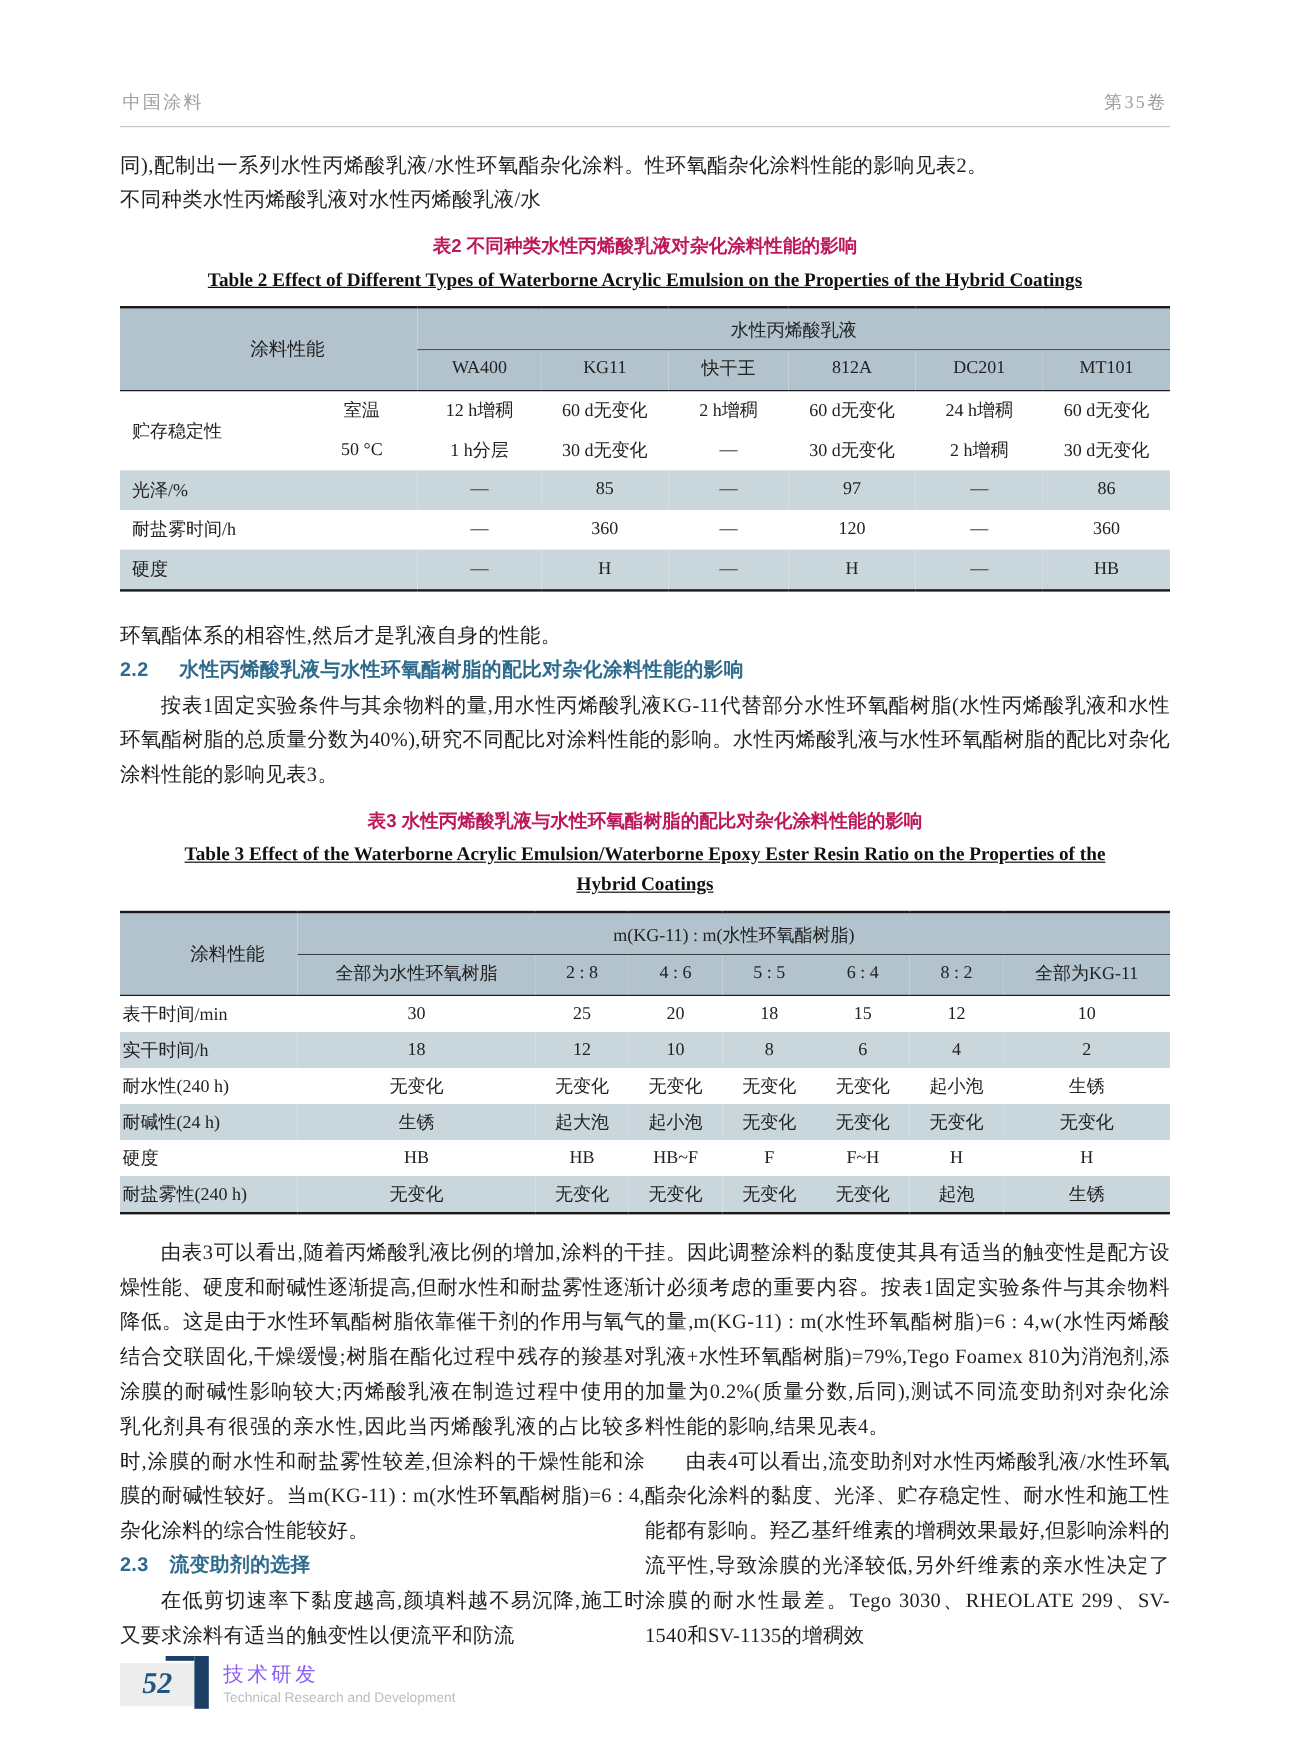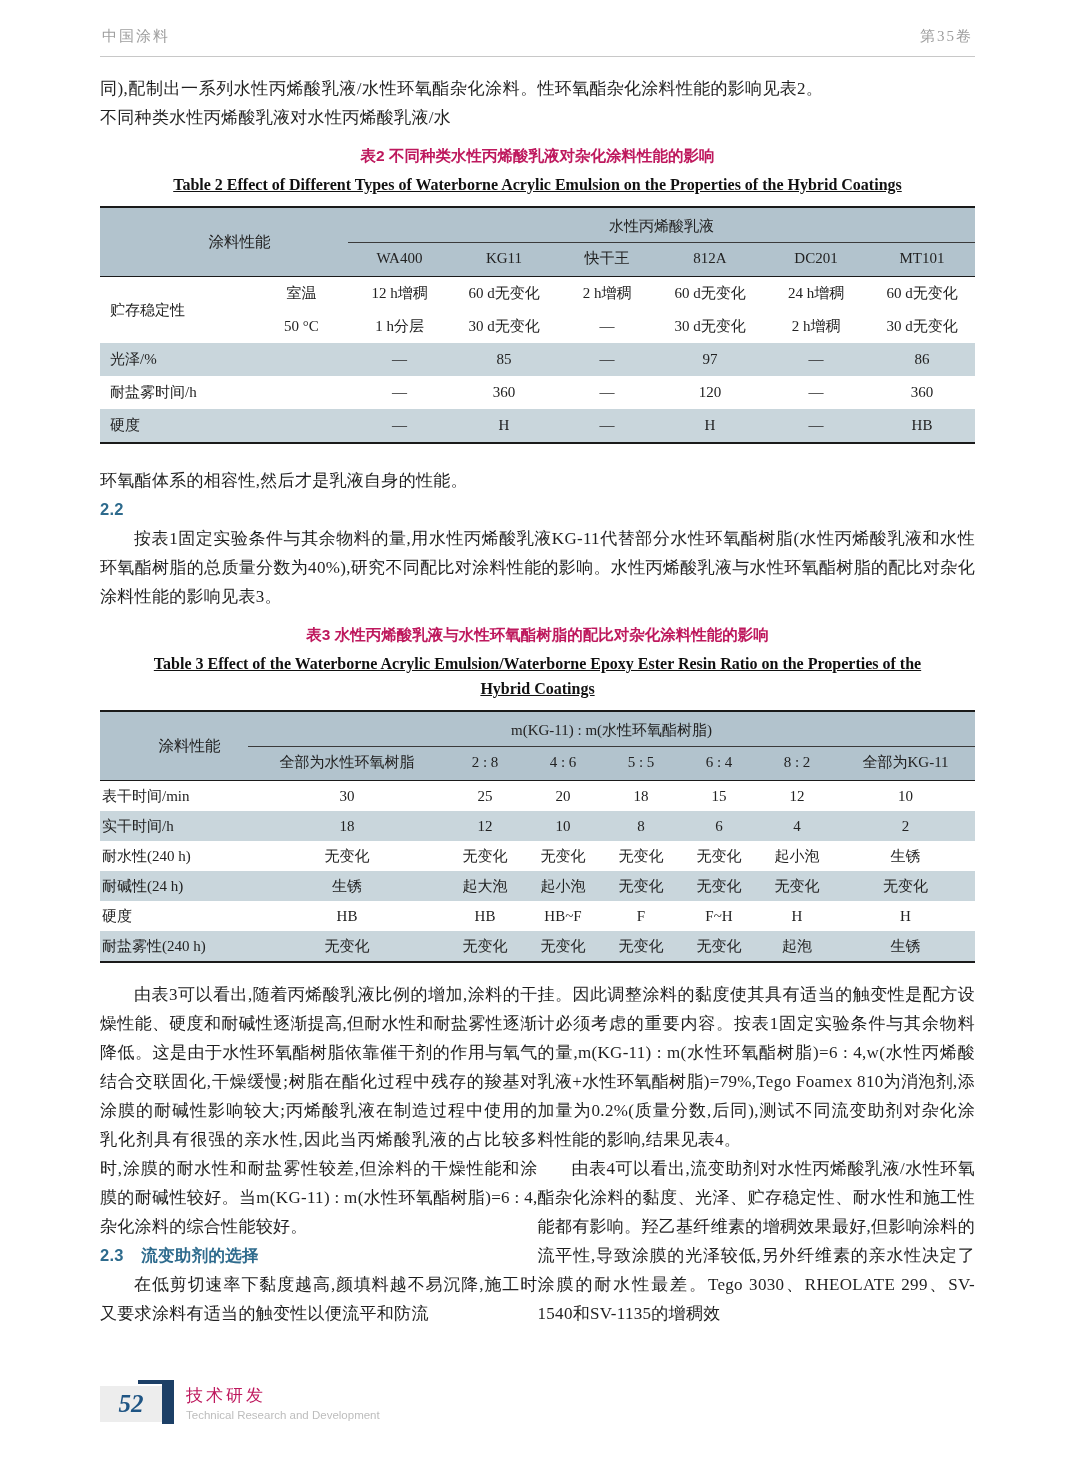--- a/index.html
+++ b/index.html
@@ -9,21 +9,21 @@
     position: relative;
     overflow: hidden;
     font-family: "Liberation Serif", "DejaVu Serif", serif;
     color: #1f1f1f;
   }
   .content { margin: 0 100px; width: 875px; }
 
   
   .page-header {
     display: flex; justify-content: space-between; align-items: flex-end;
-    padding: 27px 2px 10px 2px;
+    padding: 76px 2px 10px 2px;
     border-bottom: 1px solid #c8c8c8;
     color: #9e9e9e; font-size: 15px; letter-spacing: 2px;
   }
 
   
   .two-col { display: flex; }
   .col { flex: 1; font-size: 17px; line-height: 29px; text-align: justify; letter-spacing: 0.3px; }
   .indent { text-indent: 2em; }
   .intro-row { margin-top: 17px; }
   .mid-row { margin-top: 22px; }
@@ -76,21 +76,21 @@
   .pn {
     font-family: "Liberation Serif", "DejaVu Serif", serif;
     font-style: italic; font-weight: bold; font-size: 25px; color: #1f5584;
   }
   .footer-bar { width: 12px; height: 44px; background: #1c3f66; margin-top: 2px; position: relative; }
   .footer-bar::before {
     content: ""; position: absolute; left: -24px; top: 0; width: 24px; height: 4px; background: #1c3f66;
   }
   .footer-text { margin-left: 12px; margin-top: 6px;
     font-family: "Liberation Sans", "DejaVu Sans", sans-serif; }
-  .footer-zh { font-size: 17px; color: #be185d; letter-spacing: 3px; }
+  .footer-zh { font-size: 17px; color: #8b5cf6; letter-spacing: 3px; }
   .footer-en { font-size: 11.5px; color: #bdbdbd; margin-top: 2px; }
 </style>
 </head>
 <body>
 
 <div class="content">
 
   <div class="page-header">
     <span>中国涂料</span>
     <span>第35卷</span>
@@ -179,20 +179,21 @@
         <td>HB</td>
       </tr>
     </tbody>
   </table>
 
   <div class="two-col mid-row">
     <div class="col">
       <p>环氧酯体系的相容性,然后才是乳液自身的性能。</p>
       <div class="sec-head">
         <span class="sec-num">2.2</span>
+        <span class="sec-title">水性丙烯酸乳液与水性环氧酯树脂的配比对杂化涂料性能的影响</span>
       </div>
       <p class="indent">按表1固定实验条件与其余物料的量,用水性丙烯酸乳液KG-11代替部分水性环氧酯树脂(水性丙烯酸乳液和水性环氧酯树脂的总质量分数为40%),研究不同配比对涂料性能的影响。水性丙烯酸乳液与水性环氧酯树脂的配比对杂化涂料性能的影响见表3。</p>
     </div>
   </div>
 
   <div class="cap-zh">表3  水性丙烯酸乳液与水性环氧酯树脂的配比对杂化涂料性能的影响</div>
   <div class="cap-en" style="width:780px;margin-left:auto;margin-right:auto;">Table 3  Effect of the Waterborne Acrylic Emulsion/Waterborne Epoxy Ester Resin Ratio on the Properties of the Hybrid Coatings</div>
 
   <table id="table3">
     <colgroup>

